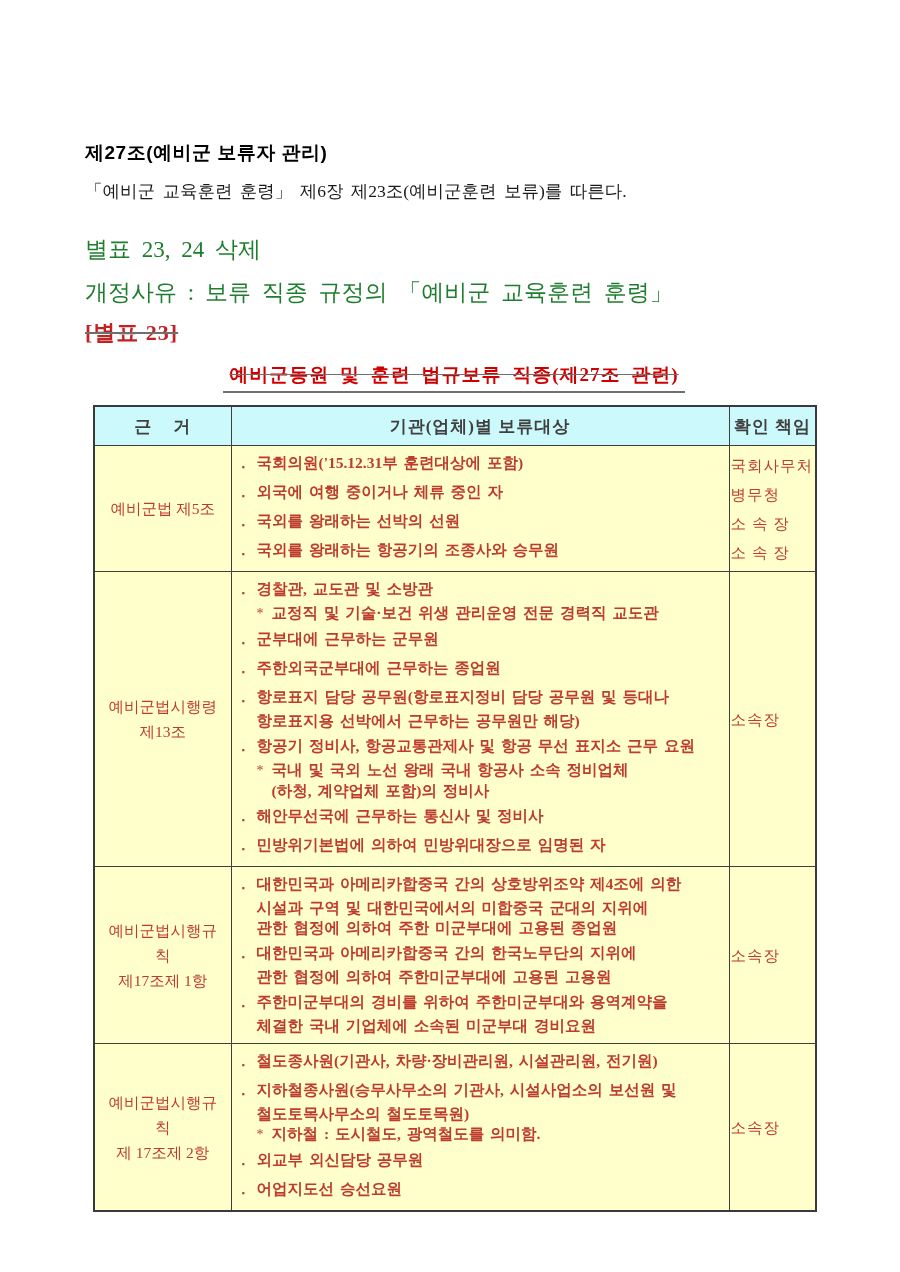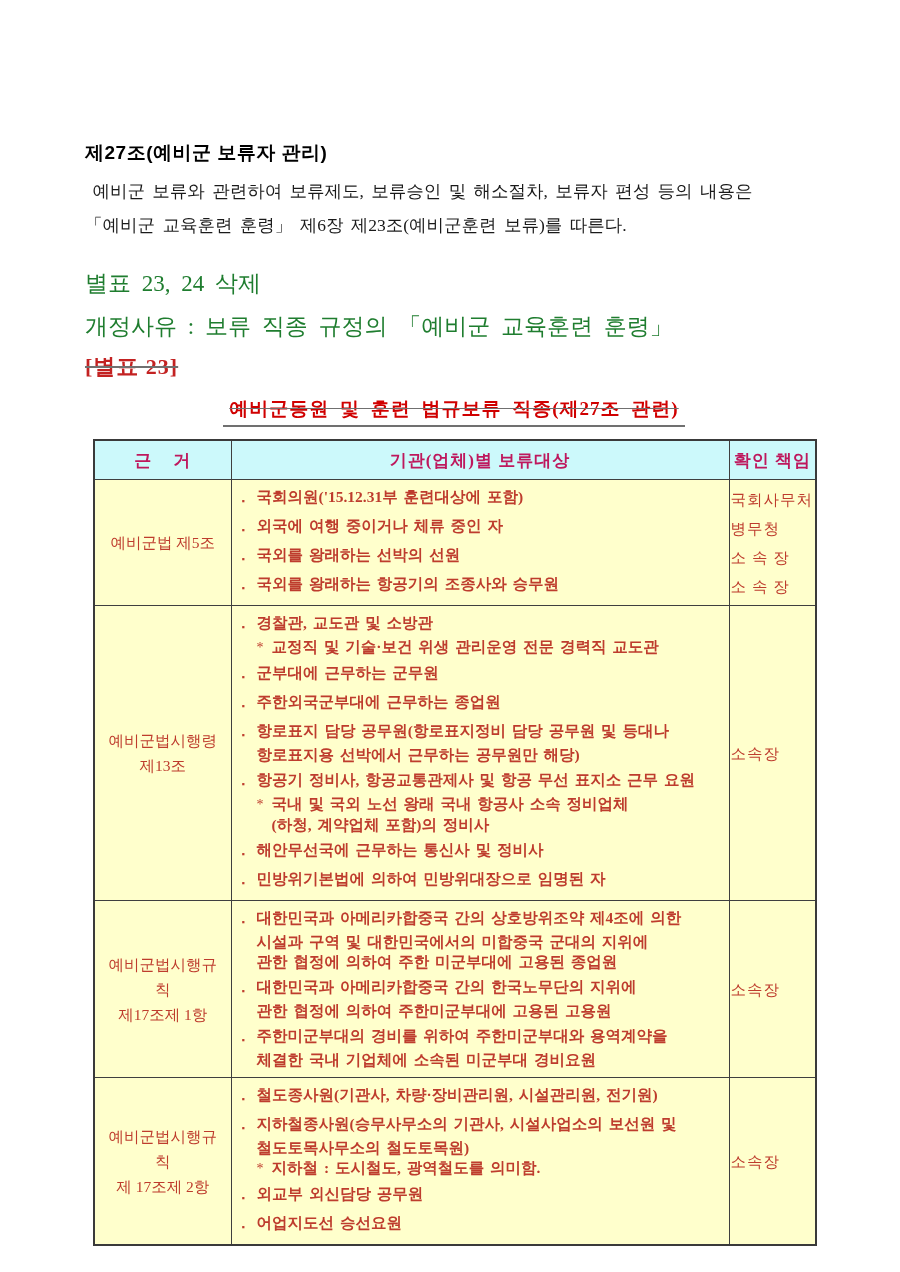--- a/index.html
+++ b/index.html
@@ -49,21 +49,21 @@
     border-collapse:collapse;table-layout:fixed;
     width:722px;margin-left:8px;
     border:2px solid #3a3a3a;
   }
   .doc-table col.c1{width:137px;}
   .doc-table col.c2{width:498px;}
   .doc-table col.c3{width:87px;}
   .doc-table th,.doc-table td{border:1.5px solid #3f3f3f;}
   .doc-table thead th{
     background:#CCF9FB;height:36px;
-    color:#be185d;font-size:17px;font-weight:bold;
+    color:#404040;font-size:17px;font-weight:bold;
     white-space:pre;letter-spacing:1px;
   }
   .doc-table tbody td{
     background:#FFFFCC;color:#BE3C2D;
     font-size:15.5px;vertical-align:middle;
   }
   td.c-basis{text-align:center;line-height:25px;padding:4px 12px;}
   td.c-items{padding:7px 6px 7px 8px;}
   td.c-resp{text-align:left;padding:4px 1px;line-height:29px;letter-spacing:1px;}
 
@@ -77,21 +77,20 @@
   .it .t{flex:1;font-weight:bold;}
 </style>
 </head>
 <body>
 
 <div class="content">
 
   <div class="doc-heading">제27조(예비군 보류자 관리)</div>
 
   <div>
-    <div class="para-line"> 예비군 보류와 관련하여 보류제도, 보류승인 및 해소절차, 보류자 편성 등의 내용은</div>
     <div class="para-line">「예비군 교육훈련 훈령」 제6장 제23조(예비군훈련 보류)를 따른다.</div>
   </div>
 
   <div class="green-block">
     <div class="green-line">별표 23, 24 삭제</div>
     <div class="green-line">개정사유 : 보류 직종 규정의 「예비군 교육훈련 훈령」</div>
   </div>
 
   <div>
     <span class="deleted-label">[별표 23]</span>

